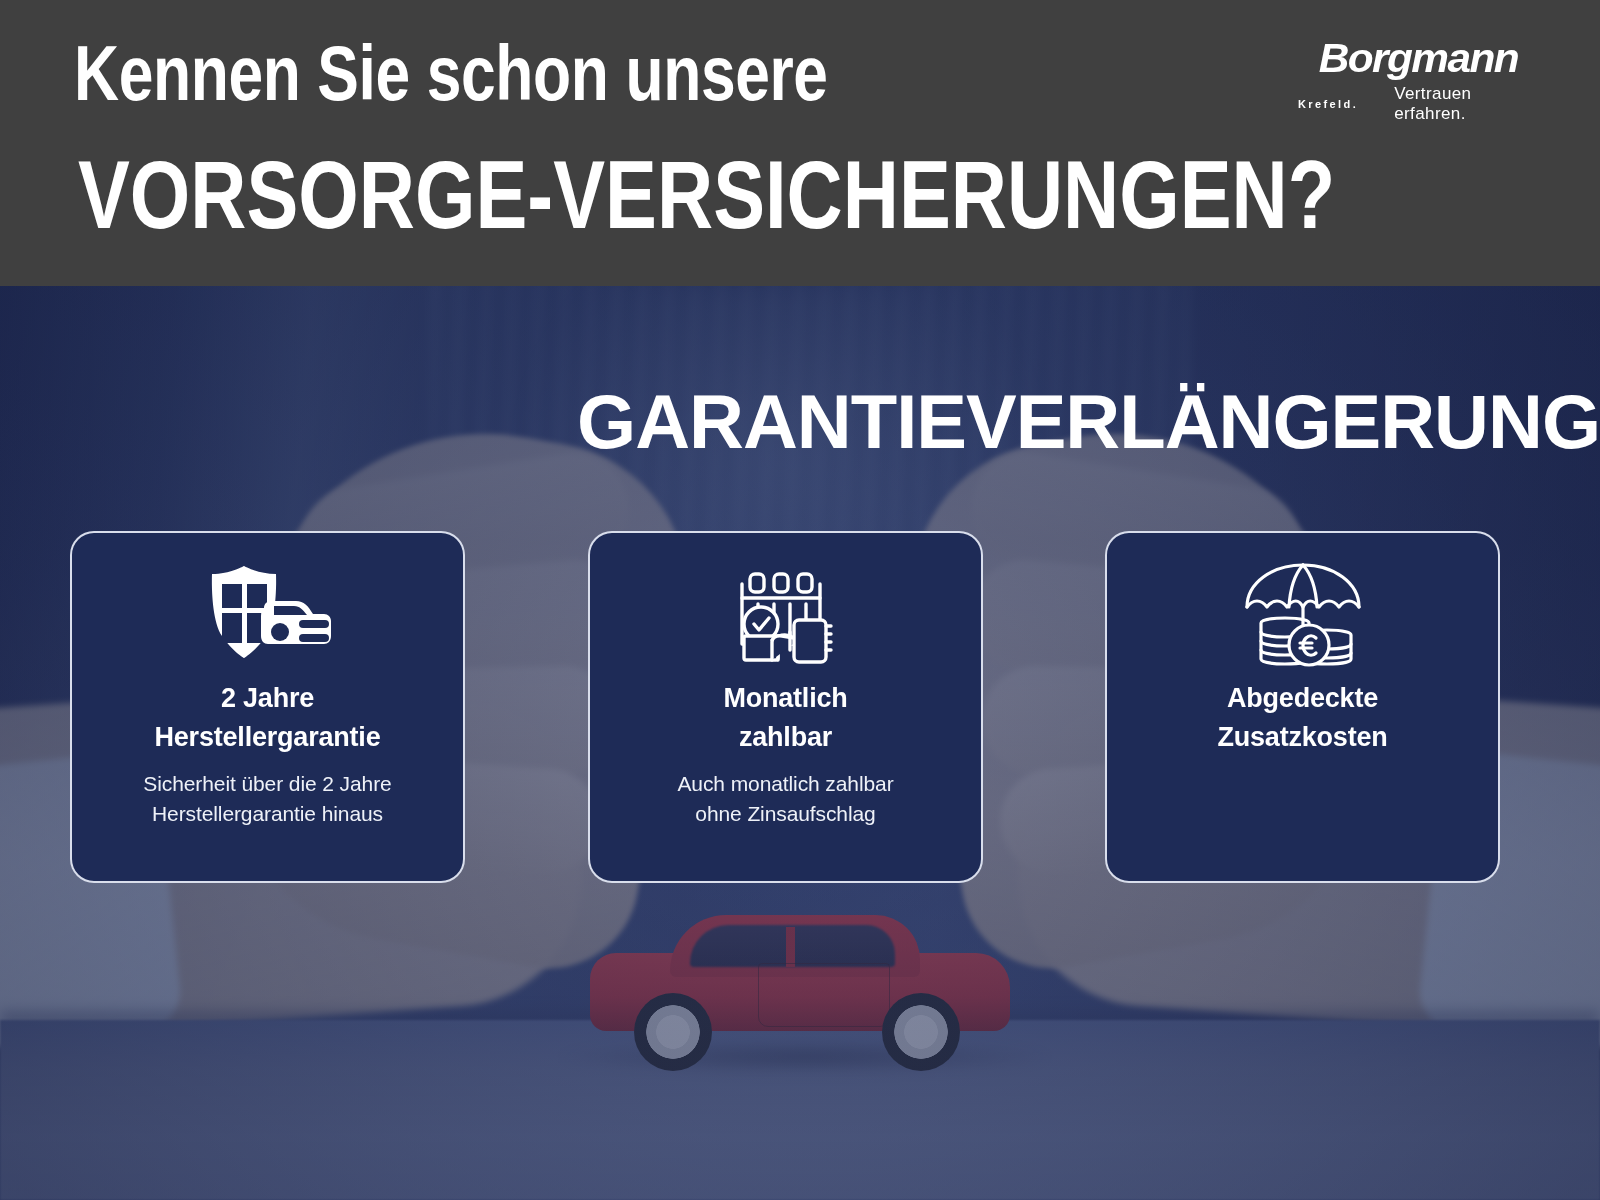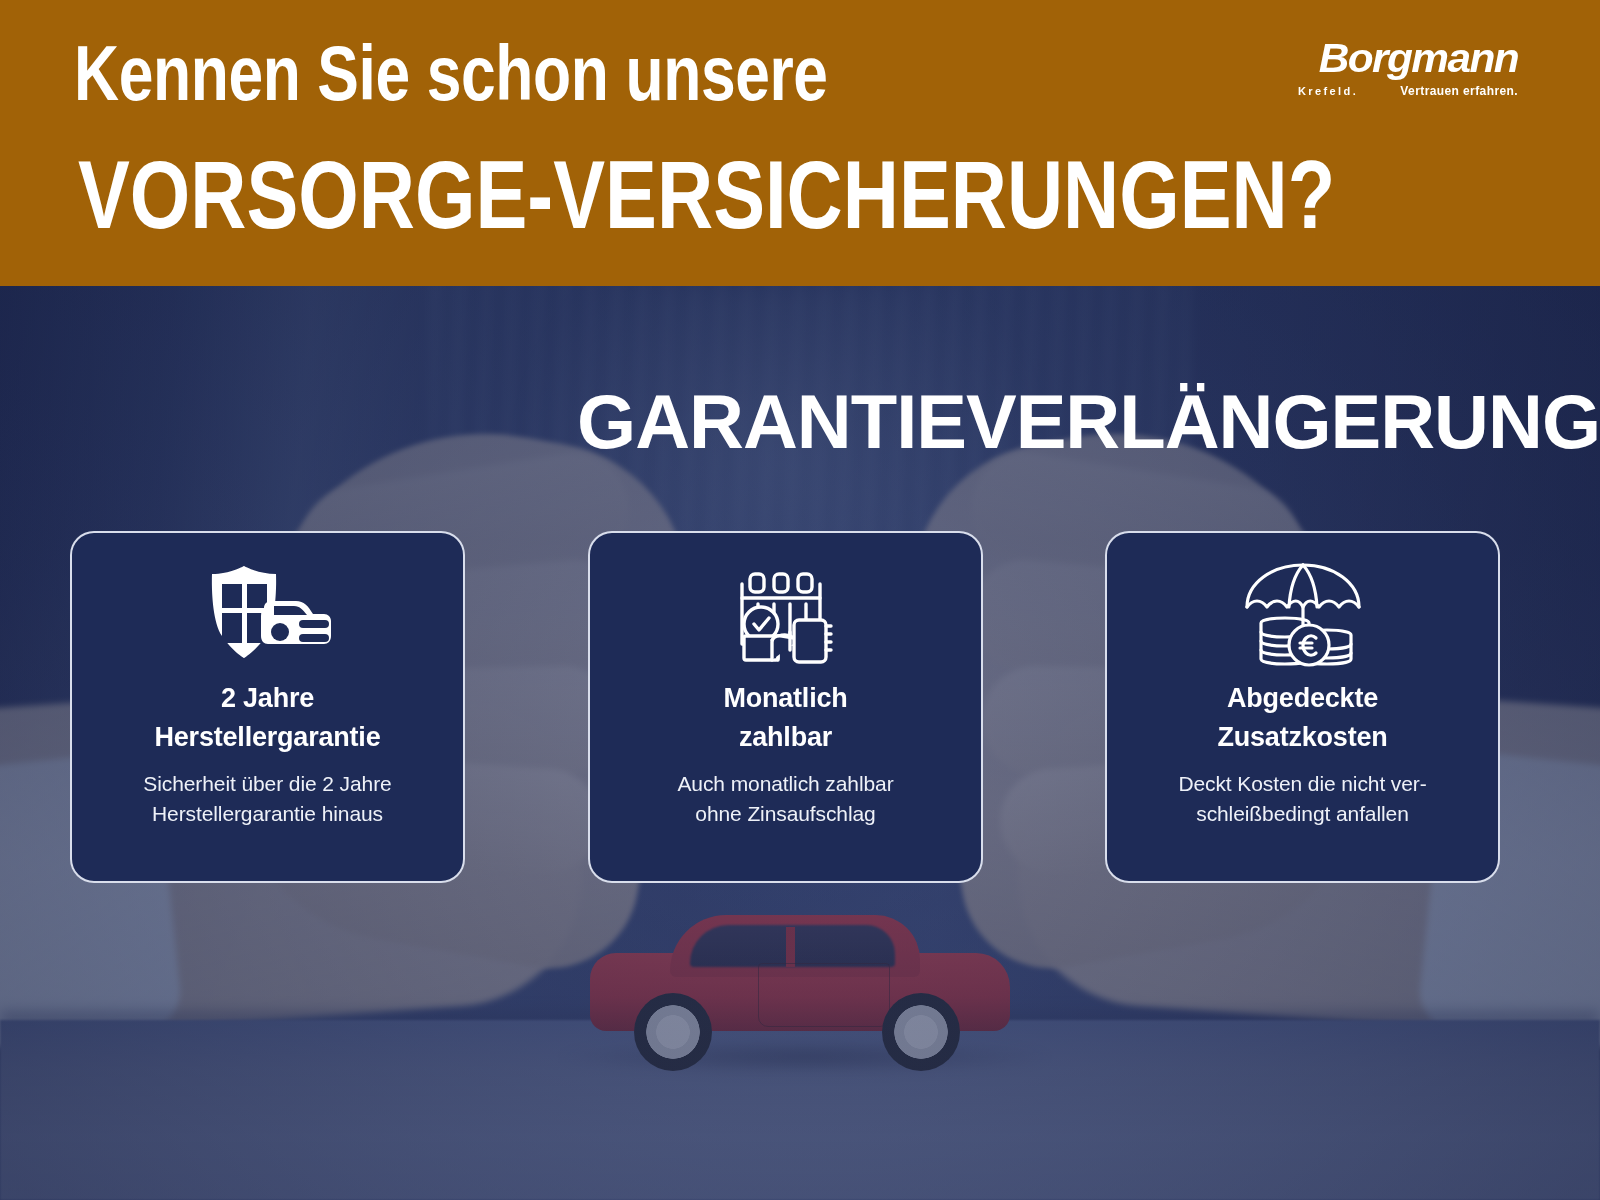--- a/index.html
+++ b/index.html
@@ -113,37 +113,37 @@
     filter:blur(6px);}
 
   
   .tint{position:absolute;left:0;top:0;width:1600px;height:1200px;
     background:linear-gradient(180deg,rgba(28,40,84,.62) 0%,rgba(32,44,88,.58) 45%,
       rgba(44,56,100,.46) 72%,rgba(58,70,112,.40) 100%);}
   .tint2{position:absolute;left:0;top:0;width:1600px;height:1200px;
     background:radial-gradient(ellipse at 50% 58%,rgba(70,90,140,.12),rgba(18,26,58,.42) 85%);}
 
   
-  .header{position:absolute;left:0;top:0;width:1600px;height:286px;background:#a16207;}
+  .header{position:absolute;left:0;top:0;width:1600px;height:286px;background:#404040;}
   .h-line1{position:absolute;left:74px;top:28px;
     font-size:78px;font-weight:700;color:#fff;letter-spacing:-.5px;
     transform:scaleX(.80);transform-origin:left center;white-space:nowrap;}
   .h-line2{position:absolute;left:78px;top:140px;
     font-size:96px;font-weight:700;color:#fff;letter-spacing:0px;
     transform:scaleX(.81);transform-origin:left center;white-space:nowrap;}
 
   
   .logo{position:absolute;right:82px;top:38px;width:220px;height:72px;}
   .logo-name{position:absolute;left:0;top:-2px;width:220px;text-align:right;
     font-size:40px;font-weight:700;font-style:italic;color:#fff;
     letter-spacing:-1.5px;transform:scaleX(1.06);transform-origin:right center;}
   .logo-sub{position:absolute;left:0;top:46px;width:220px;
     display:flex;justify-content:space-between;align-items:center;gap:36px;}
   .logo-city{font-size:11px;font-weight:700;color:#fff;letter-spacing:2.4px;}
-  .logo-claim{font-size:12px;font-weight:700;color:#fff;letter-spacing:.4px;}
+  .logo-claim{font-size:17px;font-weight:400;color:#fff;letter-spacing:.4px;}
 
   
   .main-title{position:absolute;left:0;top:378px;width:1600px;text-align:right;
     font-size:76px;font-weight:700;color:#fff;letter-spacing:-1px;}
 
   
   .cards{position:absolute;left:0;top:531px;width:1600px;height:355px;}
   .card{position:absolute;top:0;width:395px;height:352px;
     background:#1e2b57;border:2px solid rgba(233,238,248,.92);border-radius:24px;
     box-sizing:border-box;display:flex;flex-direction:column;align-items:center;
@@ -291,20 +291,16 @@
           <path d="M64 94 C64 97 74 99 88 99 C102 99 112 97 112 94"></path>
           <circle cx="70" cy="86" r="20" fill="#1e2b57"></circle>
           <path d="M77 79 C74 76 70 76 67 79 C63 83 63 90 67 94 C70 97 74 97 77 94"></path>
           <path d="M61 84 L73 84 M61 89 L73 89"></path>
         </svg>
       </div>
       <div class="card-title">
         <span>Abgedeckte</span><br>
         <span>Zusatzkosten</span>
       </div>
-      <div class="card-desc">
-        <span>Deckt Kosten die nicht ver-</span><br>
-        <span>schleißbedingt anfallen</span>
-      </div>
     </div>
 
   </div>
 </div>
 
 </body></html>

